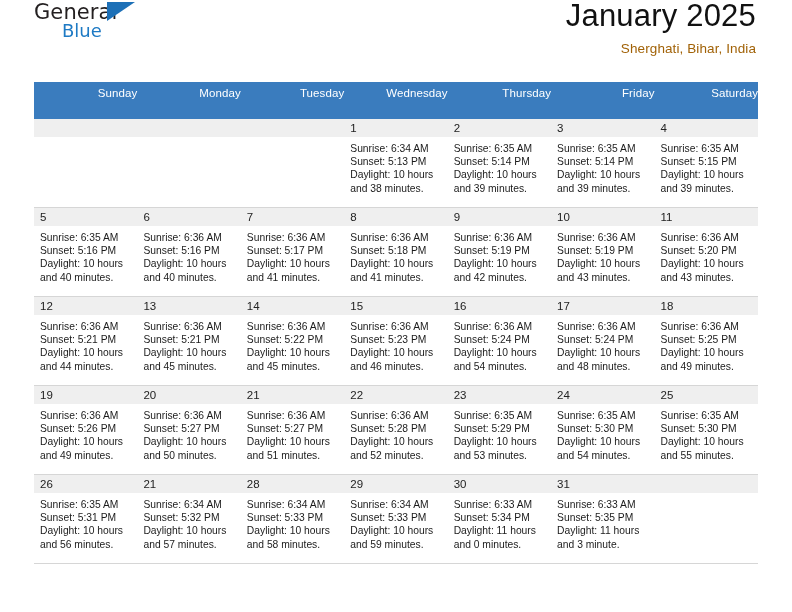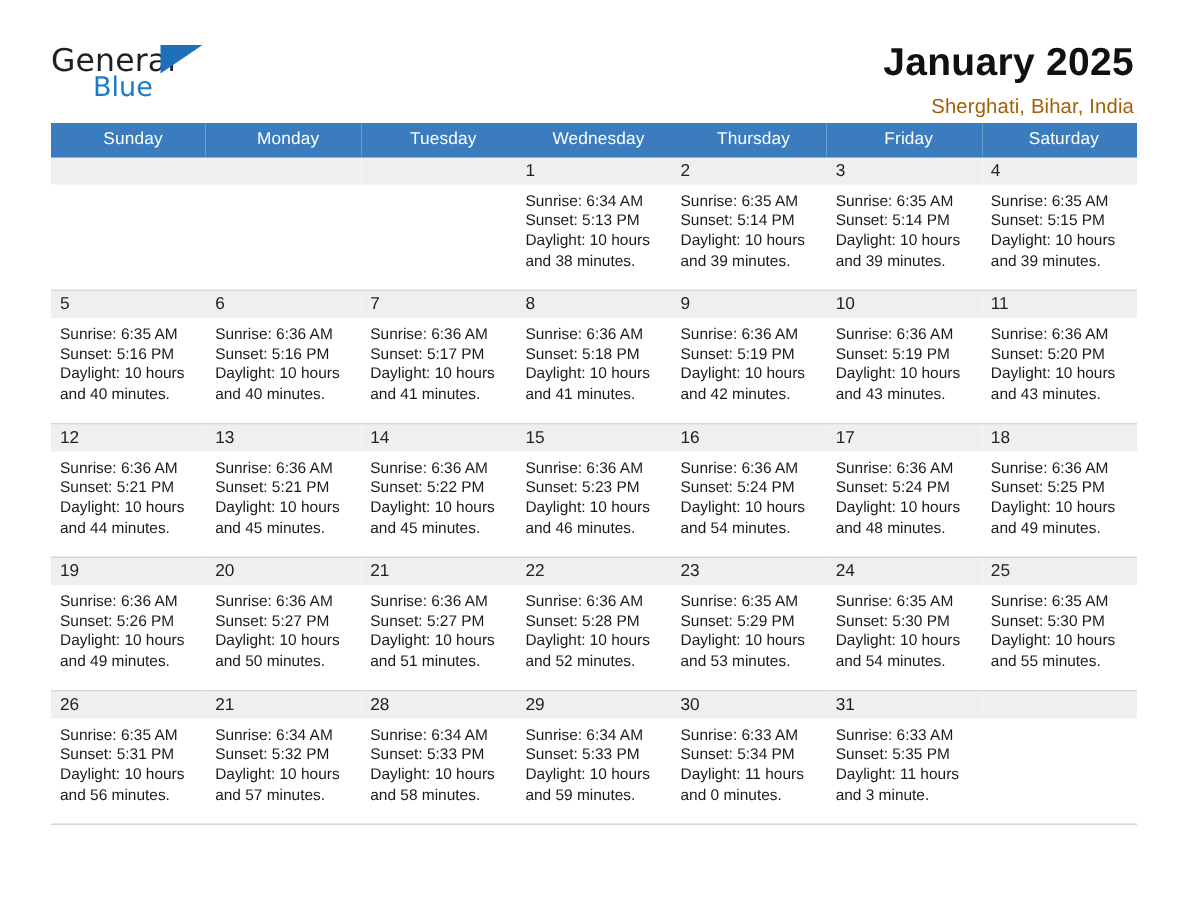--- a/index.html
+++ b/index.html
@@ -20,21 +20,20 @@
     height: 612px;
     box-sizing: border-box;
     padding: 0 34px;
   }
 
   
   .header {
     display: flex;
     align-items: flex-start;
     justify-content: space-between;
-    padding-top: 28px;
     height: 72px;
     box-sizing: border-box;
   }
   .logo {
     position: relative;
     width: 110px;
     height: 46px;
     user-select: none;
   }
   .logo-general {
@@ -61,22 +60,22 @@
     width: 0;
     height: 0;
     border-left: 28px solid #1d70b7;
     border-bottom: 19px solid transparent;
   }
   .title-block {
     text-align: right;
     padding-right: 2px;
   }
   .cal-title {
-    font-size: 26px;
-    font-weight: bold;
+    font-size: 31px;
+    font-weight: normal;
     color: #111111;
     line-height: 1.05;
     letter-spacing: 0.2px;
   }
   .cal-subtitle {
     font-size: 13.5px;
     color: #a16207;
     margin-top: 8px;
     letter-spacing: 0.1px;
   }
@@ -86,22 +85,22 @@
     width: 724px;
     border-collapse: collapse;
     table-layout: fixed;
     margin-top: 10px;
   }
   .calendar th {
     background: #3a7cbe;
     color: #ffffff;
     font-weight: normal;
     font-size: 11.5px;
-    text-align: center;
-    padding: 5px 0 5px 6px;
+    text-align: right;
+    padding: 5px 0 19px 6px;
     height: 21px;
     box-sizing: border-box;
     border: none;
     letter-spacing: 0.1px;
   }
   .calendar td {
     vertical-align: top;
     border-bottom: 1px solid #d6d6d6;
     padding: 0;
     height: 89px;

